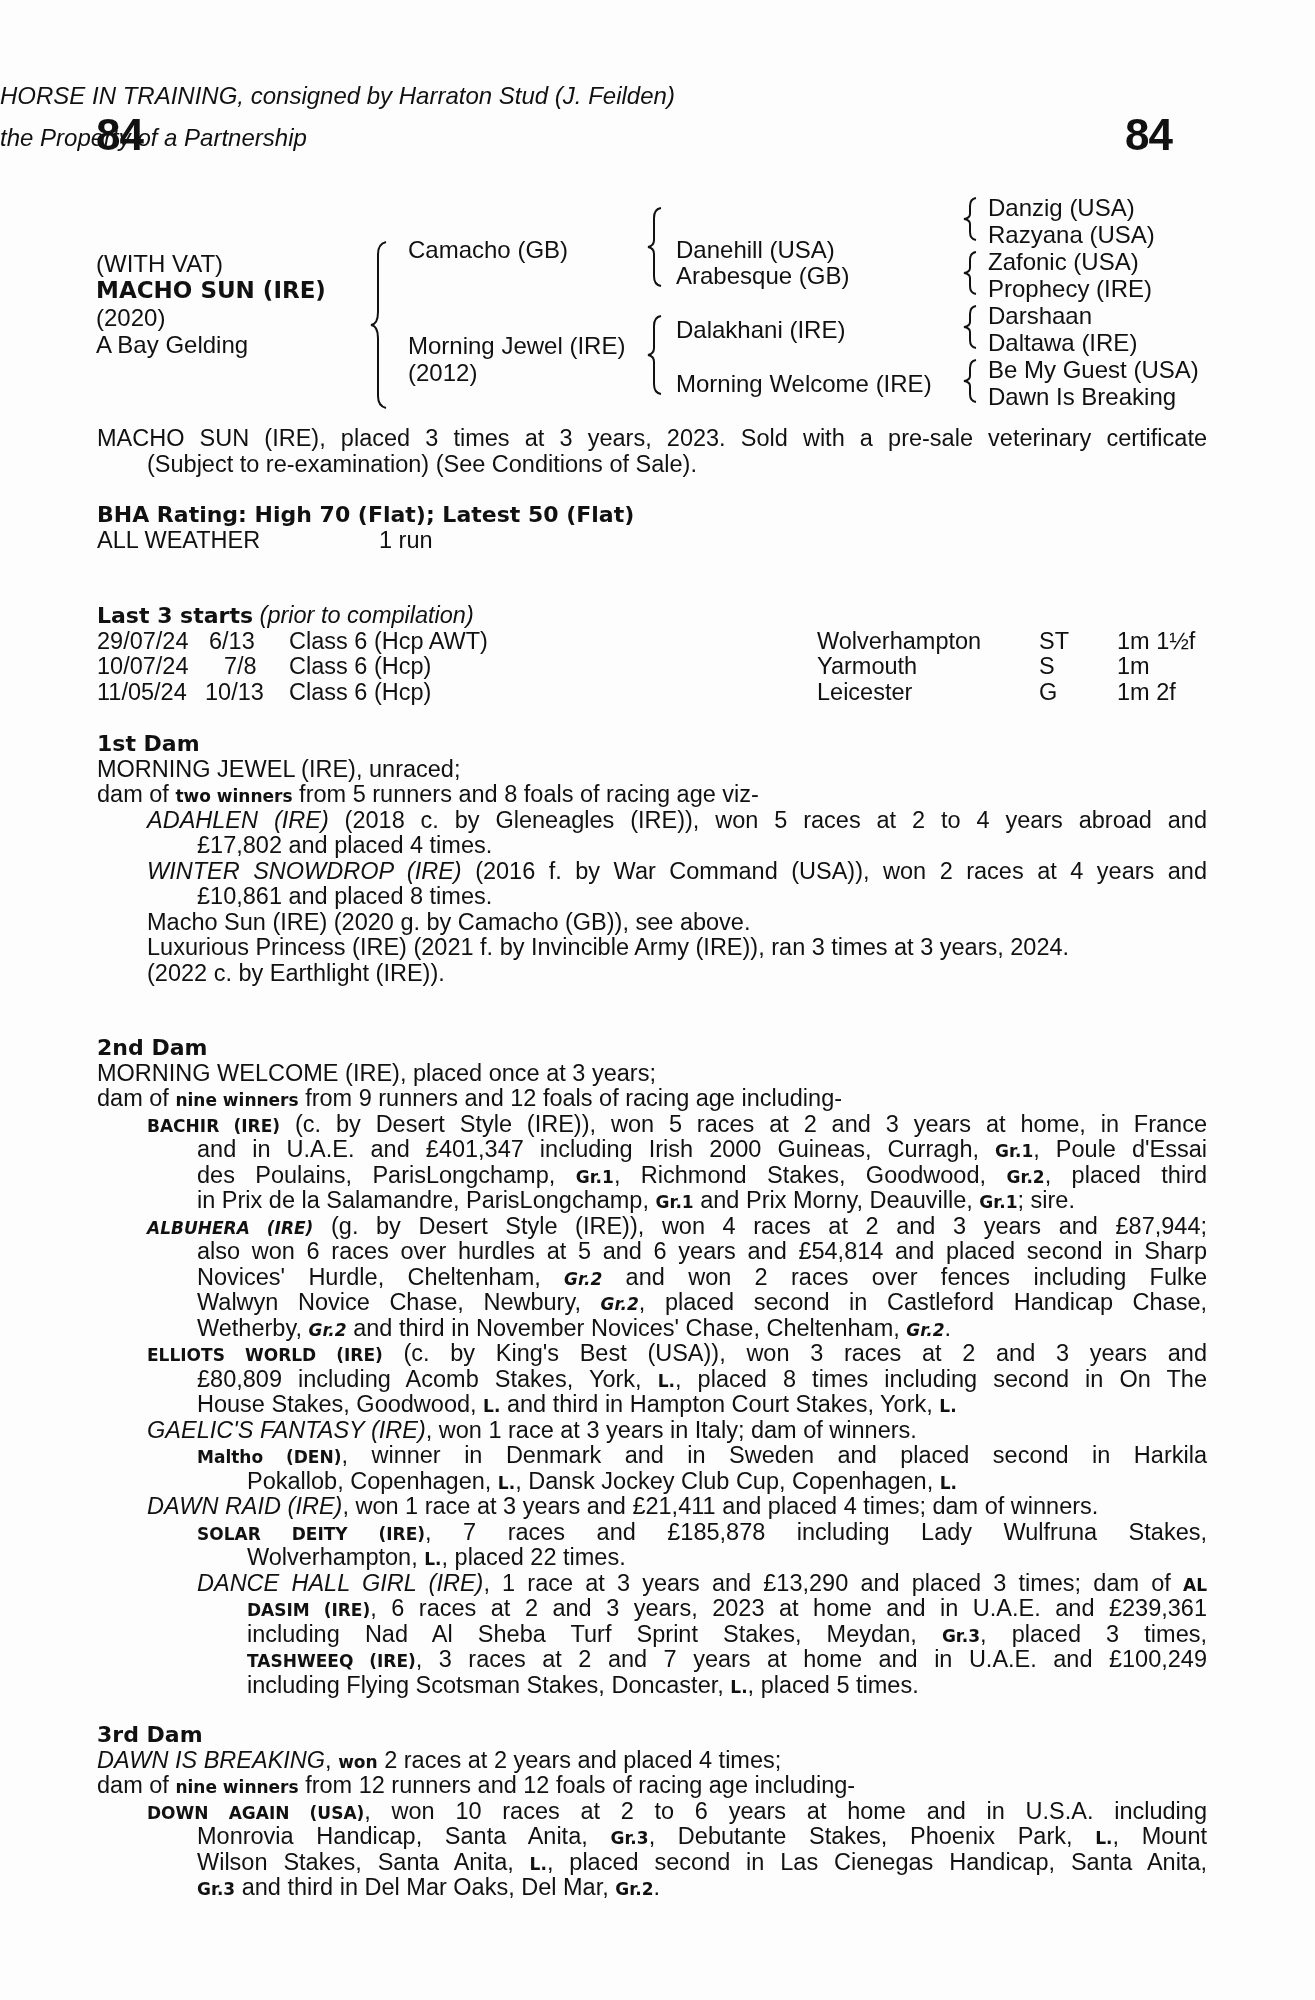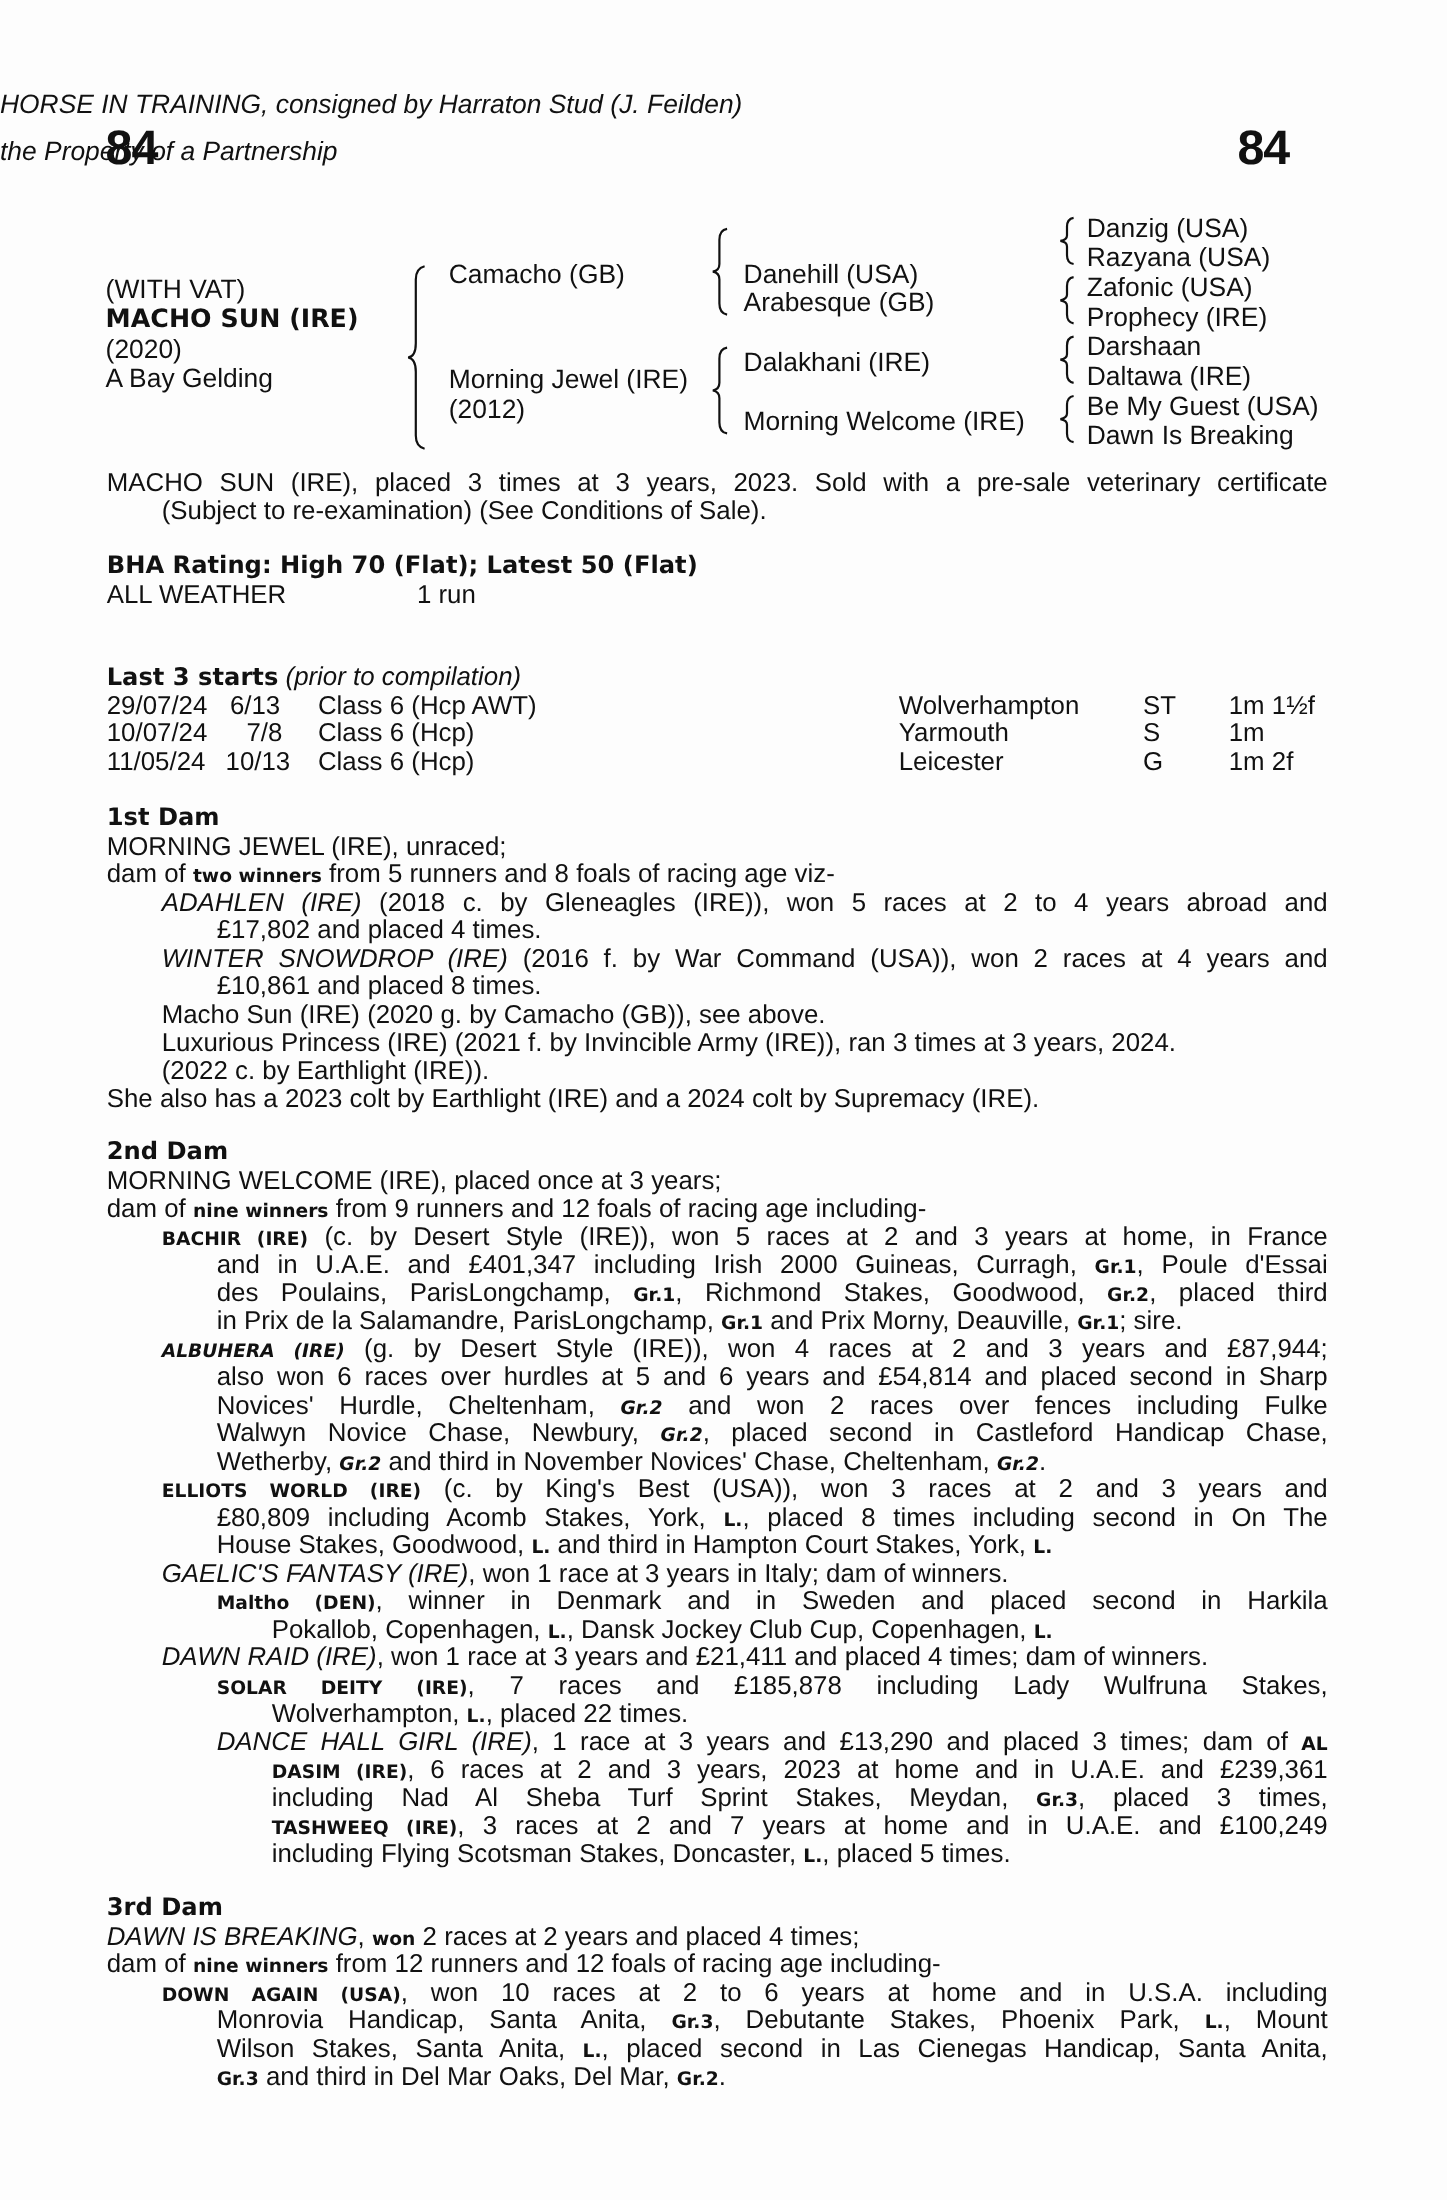--- a/index.html
+++ b/index.html
@@ -118,21 +118,20 @@
   <div class="line head">1st Dam</div>
   <div class="line">MORNING JEWEL (IRE), unraced;</div>
   <div class="line"><span>dam of </span><b class="hv">two winners</b><span> from 5 runners and 8 foals of racing age viz-</span></div>
   <div class="line just i1"><span class="it">ADAHLEN (IRE)</span><span> (2018 c. by Gleneagles (IRE)), won 5 races at 2 to 4 years abroad and</span></div>
   <div class="line i2">£17,802 and placed 4 times.</div>
   <div class="line just i1"><span class="it">WINTER SNOWDROP (IRE)</span><span> (2016 f. by War Command (USA)), won 2 races at 4 years and</span></div>
   <div class="line i2">£10,861 and placed 8 times.</div>
   <div class="line i1">Macho Sun (IRE) (2020 g. by Camacho (GB)), see above.</div>
   <div class="line i1">Luxurious Princess (IRE) (2021 f. by Invincible Army (IRE)), ran 3 times at 3 years, 2024.</div>
   <div class="line i1">(2022 c. by Earthlight (IRE)).</div>
-  <div class="line">She also has a 2023 colt by Earthlight (IRE) and a 2024 colt by Supremacy (IRE).</div>
 </div>
 
 <div class="sec" style="top:1035px;">
   <div class="line head">2nd Dam</div>
   <div class="line">MORNING WELCOME (IRE), placed once at 3 years;</div>
   <div class="line"><span>dam of </span><b class="hv">nine winners</b><span> from 9 runners and 12 foals of racing age including-</span></div>
 
   <div class="line just i1"><b class="hv">BACHIR (IRE)</b><span> (c. by Desert Style (IRE)), won 5 races at 2 and 3 years at home, in France</span></div>
   <div class="line just i2"><span>and in U.A.E. and £401,347 including Irish 2000 Guineas, Curragh, </span><b class="hv">Gr.1</b><span>, Poule d'Essai</span></div>
   <div class="line just i2"><span>des Poulains, ParisLongchamp, </span><b class="hv">Gr.1</b><span>, Richmond Stakes, Goodwood, </span><b class="hv">Gr.2</b><span>, placed third</span></div>

